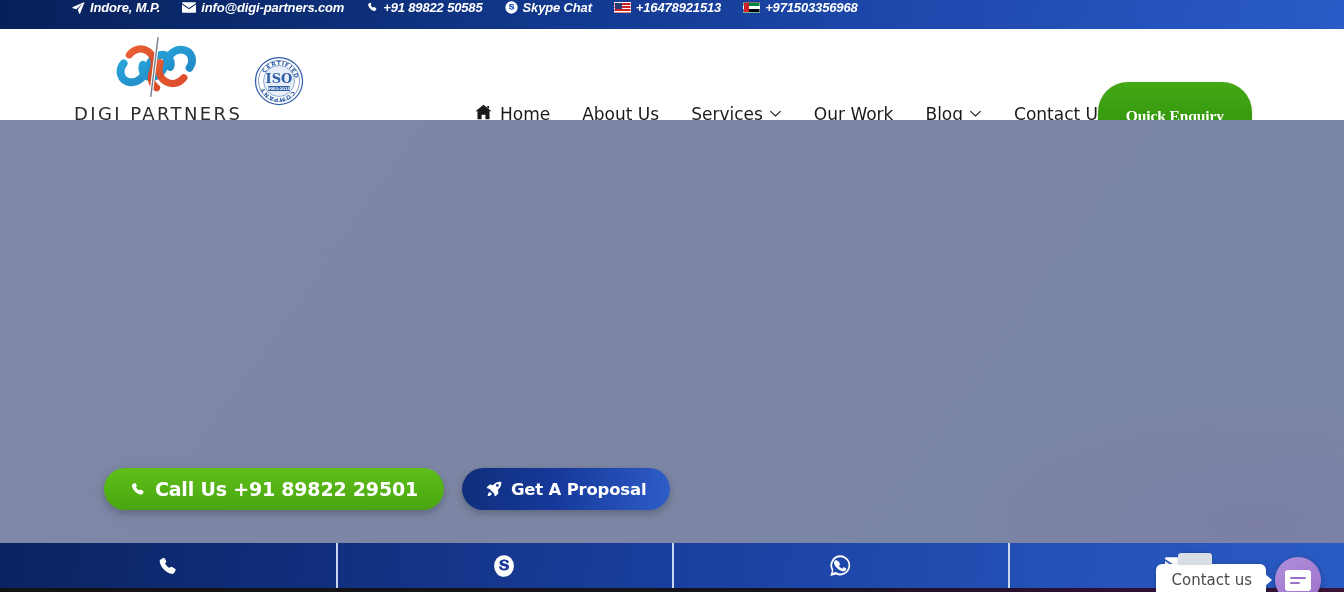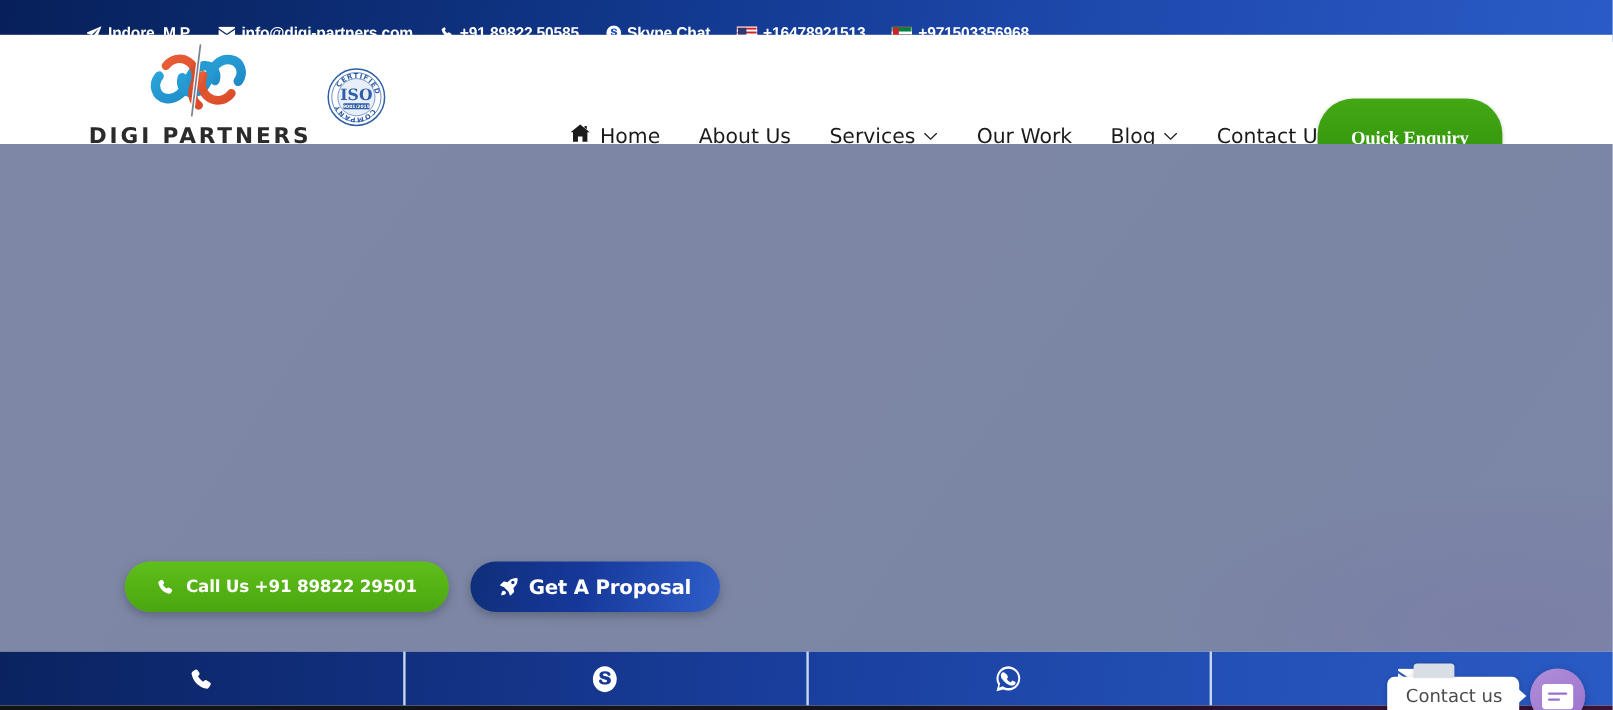--- a/index.html
+++ b/index.html
@@ -8,23 +8,24 @@
     overflow: hidden;
     font-family: "Liberation Sans", sans-serif;
     background: #ffffff;
   }
   .page { position: relative; width: 1344px; height: 592px; }
 
   
   .topbar {
     position: absolute; left: 0; top: 0; width: 1344px; height: 35px;
     background: linear-gradient(100deg, #07205a 0%, #0b2a6e 18%, #12398f 42%, #1e49ad 68%, #2a5bc6 100%);
-    display: flex; align-items: flex-end;
+    display: flex; align-items: flex-start;
     padding-left: 72px;
     overflow: hidden;
+    font-style: italic;
   }
   .topbar-item {
     display: flex; align-items: center; gap: 5px;
     color: #ffffff; font-size: 13px; font-weight: bold;
     margin-right: 22px; white-space: nowrap;
     letter-spacing: -0.15px;
     text-decoration: none;
   }
   .topbar-item .tb-ico { display: inline-flex; align-items: center; }
   .topbar-item svg { display: block; }
@@ -46,21 +47,21 @@
   .header {
     position: absolute; left: 0; top: 29px; width: 1344px; height: 91px;
     background: #ffffff;
     display: flex; align-items: center;
   }
   .brand { position: absolute; left: 74px; top: 7px; display: flex; align-items: flex-start; gap: 12px; }
   .logo-wrap { display:flex; flex-direction: column; align-items: center; }
   .logo-mark { width: 86px; height: 62px; }
   .brand-name {
     font-size: 18px; letter-spacing: 2.4px; color: #2b2b2b;
-    font-family: "DejaVu Sans", sans-serif; font-weight: bold;
+    font-family: "DejaVu Sans", sans-serif; font-weight: normal;
     margin-top: 5px; white-space: nowrap;
   }
   .iso-badge { width: 50px; height: 50px; margin-top: 20px; }
 
   .nav {
     position: absolute; left: 475px; top: 39px; height: 91px;
     display: flex; align-items: center; gap: 0px;
   }
   .nav-item {
     display: flex; align-items: center; gap: 6px;
@@ -96,21 +97,21 @@
     background: radial-gradient(ellipse at 70% 80%, rgba(120,110,170,.28), rgba(125,135,165,0) 70%);
     pointer-events:none;
   }
   .hero-btns {
     position: absolute; left: 104px; top: 348px;
     display: flex; align-items: center; gap: 18px;
   }
   .btn-call {
     display: flex; align-items: center; gap: 9px;
     background: linear-gradient(180deg,#5fbf1a 0%, #4aa610 100%);
-    color: #ffffff; font-size: 14px; font-weight: bold;
+    color: #ffffff; font-size: 19px; font-weight: bold;
     border: none; border-radius: 28px;
     height: 42px; padding: 0 26px; cursor: pointer;
     box-shadow: 0 3px 9px rgba(0,0,0,.26);
     font-family: "DejaVu Sans", sans-serif;
     letter-spacing: -0.2px;
   }
   .btn-proposal {
     display: flex; align-items: center; gap: 9px;
     background: linear-gradient(100deg,#0f2f7a 0%, #16389a 45%, #2e5ec8 100%);
     color: #ffffff; font-size: 16.5px; font-weight: bold;

